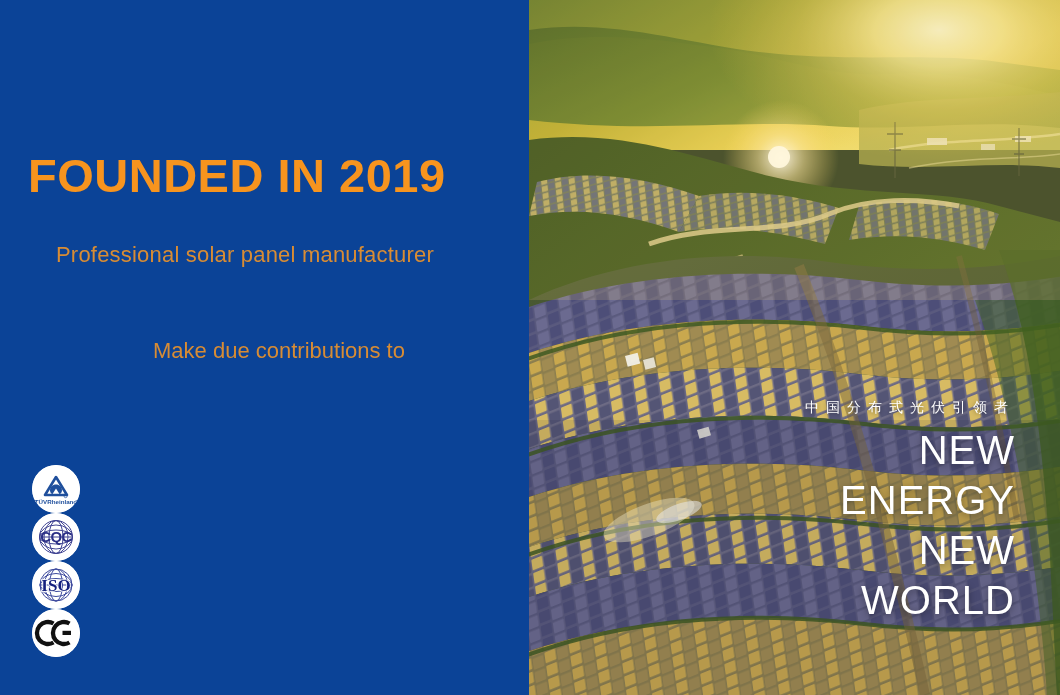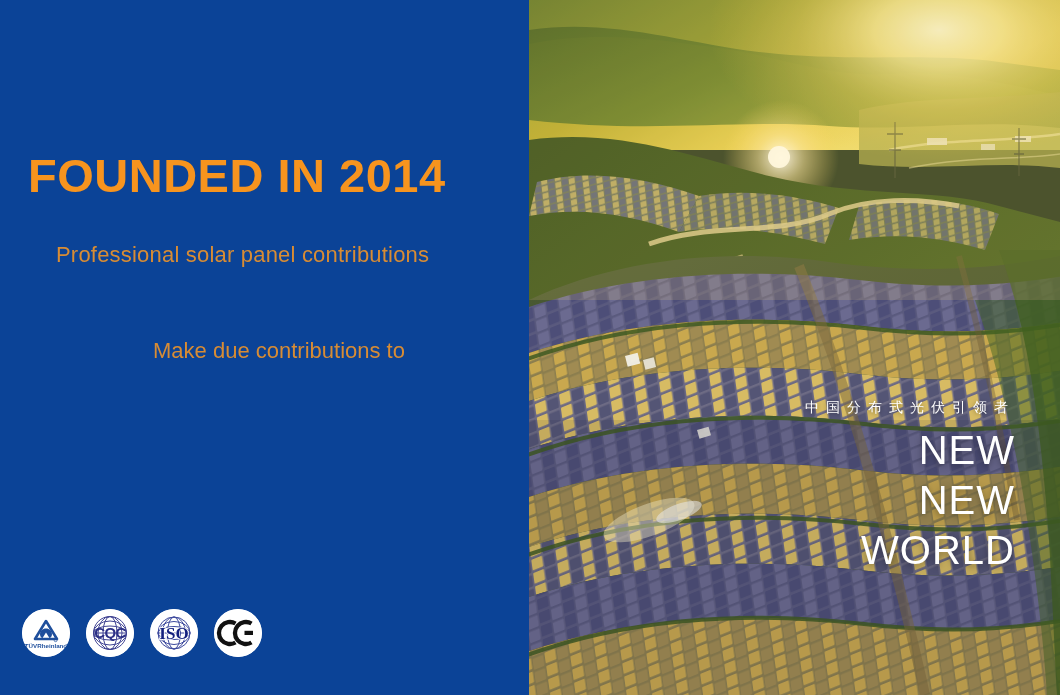--- a/index.html
+++ b/index.html
@@ -26,22 +26,22 @@
   }
   .body-copy {
     position:absolute; left:0; top:336px; width:529px;
     text-align:center; font-size:22px; line-height:30px;
     color:#d88c34; font-weight:400;padding-left:29px;
   }
   .body-copy div { white-space:nowrap; }
 
   
   .cert-row {
-    position:absolute; left:22px; bottom:38px;
-    display:flex; gap:16px; align-items:center;
+    position:absolute; left:32px; bottom:38px;
+    display:flex; gap:0; align-items:center;flex-direction:column;
   }
   .cert-badge {
     width:48px; height:48px; border-radius:50%;
     background:#ffffff; position:relative;
     display:flex; align-items:center; justify-content:center;
     overflow:hidden; flex:0 0 auto;
   }
   .cert-badge svg { display:block; }
   .cert-label-hidden { position:absolute; width:1px; height:1px; overflow:hidden; clip:rect(0 0 0 0); }
 
@@ -227,29 +227,30 @@
         <rect x="0" y="0" width="531" height="300" fill="#ffd978" opacity=".16"></rect>
         <rect x="0" y="420" width="531" height="275" fill="#1a2030" opacity=".10"></rect>
       </g>
     </svg>
   </div>
 
   <div class="cn-line">中国分布式光伏引领者</div>
 
   <div class="big-en">
     <div>NEW</div>
+    <div>ENERGY</div>
     <div>NEW</div>
     <div>WORLD</div>
   </div>
 
   <div class="left-panel">
 
-    <div class="headline">FOUNDED IN 2014</div>
-
-    <div class="subtitle">Professional solar panel contributions</div>
+    <div class="headline">FOUNDED IN 2019</div>
+
+    <div class="subtitle">Professional solar panel manufacturer</div>
 
     <div class="body-copy">
       <div>Make due contributions to</div>
     </div>
 
     <div class="cert-row">
 
       <div class="cert-badge">
         <svg width="48" height="48" viewBox="0 0 48 48">
           <circle cx="24" cy="24" r="24" fill="#ffffff"></circle>

